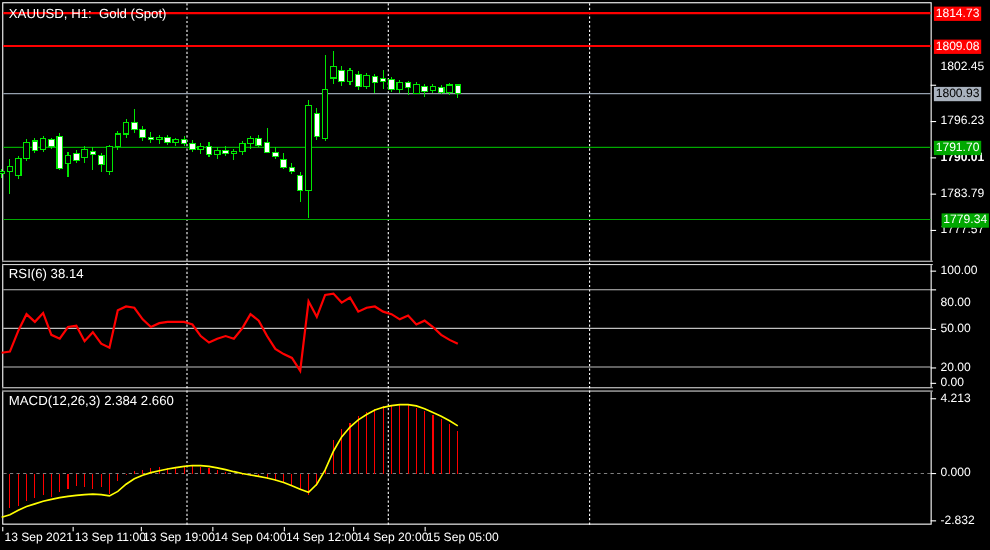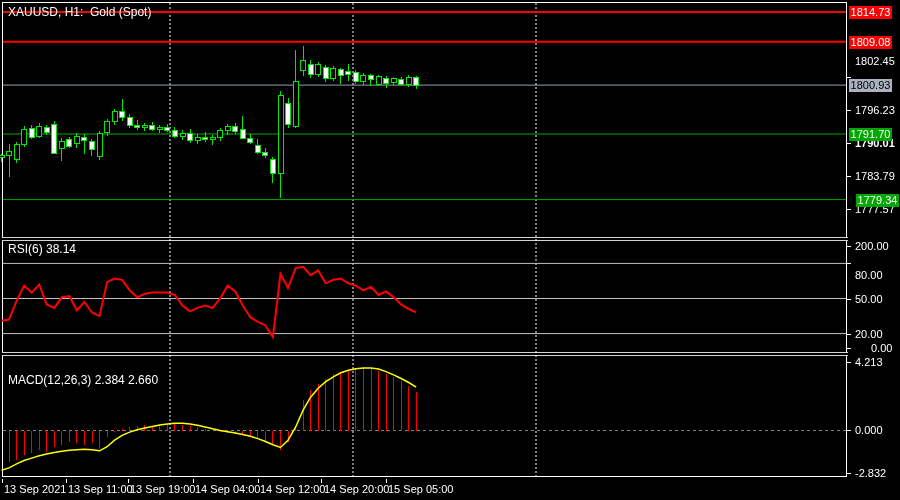--- a/index.html
+++ b/index.html
@@ -6,21 +6,21 @@
   #win{position:relative;width:900px;height:500px;background:#000;overflow:hidden;
        font-family:"Liberation Sans",sans-serif;-webkit-font-smoothing:none;}
   .frame{position:absolute;left:2px;top:2px;width:845px;height:475px;border:1px solid #fff;box-sizing:border-box;}
   .sep{position:absolute;left:2px;width:846px;height:4px;background:#000;
        border-top:1px solid #d4d4d4;border-bottom:1px solid #d4d4d4;box-sizing:border-box;}
   #sep1{top:237px;} #sep2{top:352px;}
   svg#plot{position:absolute;left:0;top:0;pointer-events:none;}
   .panel-label{position:absolute;color:#fff;font-size:12px;white-space:pre;z-index:6;}
   #titleLabel{left:8px;top:5px;}
   #rsiLabel{left:8px;top:242px;}
-  #macdLabel{left:8px;top:357px;margin-top:16px;}
+  #macdLabel{left:8px;top:357px;}
   .ytick{position:absolute;width:5px;height:1px;background:#fff;left:846px;}
   .ylab{position:absolute;left:855px;color:#fff;font-size:11px;line-height:11px;white-space:nowrap;}
   .flag{position:absolute;left:849px;width:43px;height:13px;font-size:11px;line-height:13px;
         text-align:center;z-index:5;white-space:nowrap;}
   .xtick{position:absolute;width:1px;height:4px;background:#fff;top:479px;}
   .xlab{position:absolute;top:484px;color:#fff;font-size:11px;line-height:11px;white-space:nowrap;}
 </style>
 </head>
 <body>
 
@@ -226,29 +226,29 @@
       <div class="ylab" style="top: 56px;">1802.45</div>
       <div class="ytick" style="top: 110px;"></div>
       <div class="ylab" style="top: 105px;">1796.23</div>
       <div class="ytick" style="top: 143px;"></div>
       <div class="ylab" style="top: 138px; font-weight: bold;">1790.01</div>
       <div class="ytick" style="top: 176px;"></div>
       <div class="ylab" style="top: 171px;">1783.79</div>
       <div class="ytick" style="top: 209px;"></div>
       <div class="ylab" style="top: 204px;">1777.57</div>
       <div class="ytick" style="top: 246px;"></div>
-      <div class="ylab" style="top: 241px;">200.00</div>
+      <div class="ylab" style="top: 241px;">100.00</div>
       <div class="ytick" style="top: 263px;"></div>
       <div class="ylab" style="top: 270px;">80.00</div>
       <div class="ytick" style="top: 299px;"></div>
       <div class="ylab" style="top: 294px;">50.00</div>
       <div class="ytick" style="top: 334px;"></div>
       <div class="ylab" style="top: 329px;">20.00</div>
       <div class="ytick" style="top: 348px;"></div>
-      <div class="ylab" style="top: 343px; margin-left: 16px;">0.00</div>
+      <div class="ylab" style="top: 343px;">0.00</div>
       <div class="ytick" style="top: 362px;"></div>
       <div class="ylab" style="top: 357px;">4.213</div>
       <div class="ytick" style="top: 430px;"></div>
       <div class="ylab" style="top: 425px;">0.000</div>
       <div class="ytick" style="top: 473px;"></div>
       <div class="ylab" style="top: 468px;">-2.832</div>
       <div class="flag" style="top: 6px; background: rgb(255, 0, 0); color: rgb(255, 255, 255);">1814.73</div>
       <div class="flag" style="top: 36px; background: rgb(255, 0, 0); color: rgb(255, 255, 255);">1809.08</div>
       <div class="flag" style="top: 128px; background: rgb(0, 168, 0); color: rgb(255, 255, 255);">1791.70</div>
       <div class="flag" style="top: 194px; background: rgb(0, 168, 0); color: rgb(255, 255, 255); margin-left: 7px;">1779.34</div>

